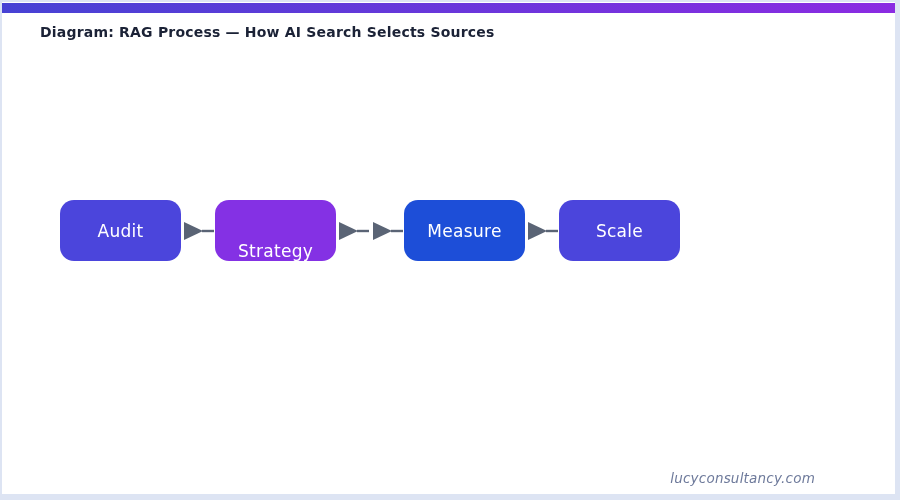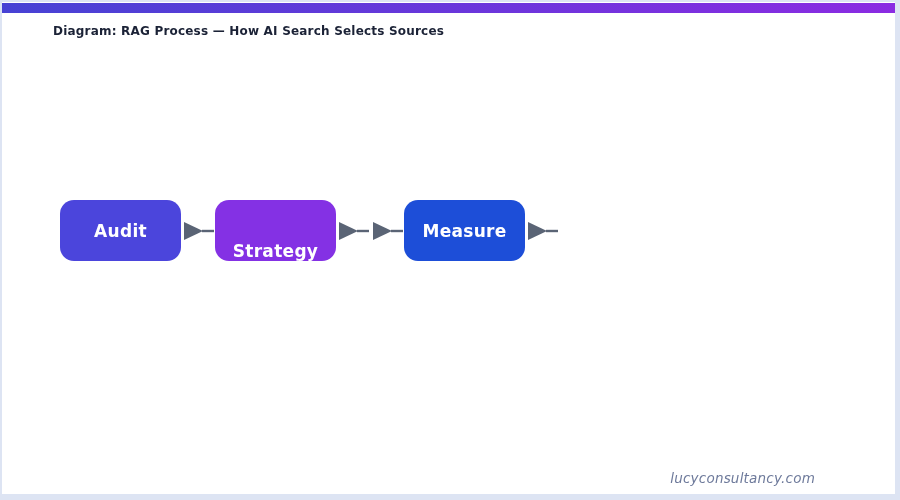--- a/index.html
+++ b/index.html
@@ -19,44 +19,44 @@
   }
   .frame {
     position: absolute;
     inset: 0;
     border-style: solid;
     border-width: 2px 5px 6px 2px;
     pointer-events: none;
   }
   .title {
     position: absolute;
-    left: 53px;
+    left: 40px;
     top: 24px;
-    font-size: 12px;
+    font-size: 14px;
     font-weight: 700;
     letter-spacing: 0.2px;
   }
   .flow {
     position: absolute;
     left: 60px;
     top: 200px;
     display: flex;
     align-items: center;
   }
   .step {
     width: 121px;
     height: 61px;
     border-radius: 14px;
     display: flex;
     align-items: center;
     justify-content: center;
   }
   .step .label {
     font-size: 17px;
-    font-weight: 700;
+    font-weight: 400;
     letter-spacing: 0.3px;
   }
   .arrow {
     width: 34px;
     height: 20px;
     display: flex;
     align-items: center;
     justify-content: center;
   }
   .arrow svg { display: block; }
@@ -113,16 +113,19 @@
     <span class="label">Measure</span>
   </div>
 
   <span class="arrow" style="color: rgb(90, 100, 117);">
     <svg width="34" height="20" viewBox="0 0 34 20">
       <polygon points="3,1 3,19 22,10" fill="currentColor"></polygon>
       <line x1="21" y1="10" x2="33" y2="10" stroke="currentColor" stroke-width="2.4"></line>
     </svg>
   </span>
 
+  <div class="step" style="background: rgb(75, 69, 220); color: rgb(255, 255, 255);">
+    <span class="label">Scale</span>
+  </div>
 
 </div>
 
 <div class="footer" style="color: rgb(110, 122, 155); font-style: italic;">lucyconsultancy.com</div>
 
 </body></html>

